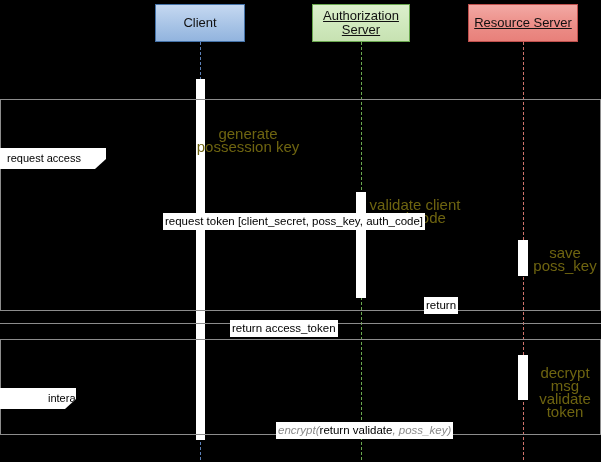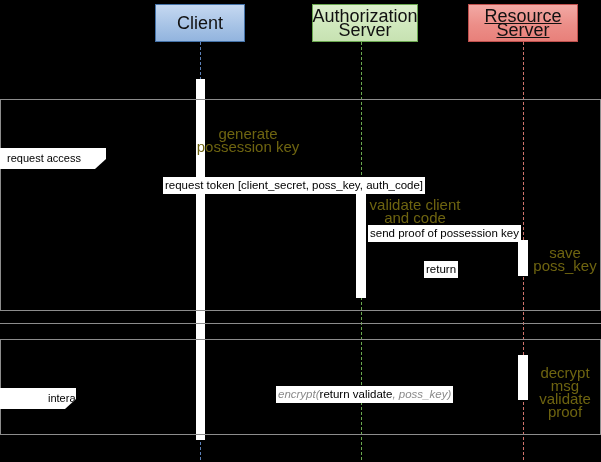--- a/index.html
+++ b/index.html
@@ -3,27 +3,27 @@
 <meta charset="utf-8">
 <style>
   html,body{margin:0;padding:0;background:#000;}
   body{width:601px;height:462px;position:relative;overflow:hidden;
        font-family:"Liberation Sans",sans-serif;}
   #stage{position:absolute;left:0;top:0;width:601px;height:462px;}
 
   
   .actor{position:absolute;box-sizing:border-box;display:flex;
          align-items:center;justify-content:center;text-align:center;
-         font-size:18px;color:#111;line-height:14px;}
+         font-size:13px;color:#111;line-height:14px;}
   .actor.client{left:155px;top:4px;width:90px;height:38px;
       border:1px solid #4472a8;
       background:linear-gradient(180deg,#c5d8f1 0%,#a8c4e6 55%,#92b4de 100%);}
-  .actor.auth{left:312px;top:4px;width:106px;height:38px;
+  .actor.auth{left:312px;top:4px;width:98px;height:38px;
       border:1px solid #6aa84f;
-      background:linear-gradient(180deg,#dcefcc 0%,#cfe8bc 60%,#c7e2b2 100%);}
+      background:linear-gradient(180deg,#dcefcc 0%,#cfe8bc 60%,#c7e2b2 100%);text-decoration:underline;}
   .actor.res{left:468px;top:4px;width:110px;height:38px;
       border:1px solid #c0504d;
       background:linear-gradient(180deg,#f2a9a4 0%,#ec8e88 55%,#e8807a 100%);text-decoration:underline;}
 
   
   .lifeline{position:absolute;width:0;border-left-width:1px;border-left-style:dashed;}
   .ll-client{left:200px;top:42px;height:418px;border-left-color:#5d82b8;}
   .ll-auth{left:361px;top:42px;height:418px;border-left-color:#6aa84f;}
   .ll-res{left:523px;top:42px;height:418px;border-left-color:#d0736b;}
 
@@ -44,21 +44,21 @@
       height:21px;white-space:nowrap;
       clip-path:polygon(0 0,100% 0,100% 52%,calc(100% - 11px) 100%,0 100%);margin-top:48px;}
   .fl-access{left:0px;top:100px;width:106px;}
   .fl-interact{left:0px;top:340px;width:76px;padding-left:48px;}
 
   
   .hr{position:absolute;height:0;border-top:1px solid #8c8c8c;}
 
   
   .msg{position:absolute;background:#ffffff;color:#000;font-size:11.5px;
-       line-height:15px;white-space:nowrap;padding:1px 2px;box-sizing:border-box;}
+       line-height:15px;white-space:nowrap;padding:1px 2px;box-sizing:border-box;margin-top:36px;}
   .msg .dim{color:#8a8a8a;font-style:italic;}
 
   
   .note{position:absolute;color:#6e6410;font-size:15px;line-height:13px;
         text-align:center;white-space:pre-line;}
 </style>
 </head>
 <body>
 
 <div id="stage">
@@ -93,27 +93,27 @@
   <div class="hr" style="left:0;top:323px;width:601px;"></div>
   <div class="hr" style="left:0;top:434px;width:601px;"></div>
 
   <div class="note" style="left:193px;top:127px;width:110px;">generate
 possession key</div>
   <div class="note" style="left:533px;top:246px;width:64px;">save
 poss_key</div>
   <div class="note" style="left:365px;top:198px;width:100px;">validate client
 and code</div>
   <div class="note" style="left:529px;top:366px;width:72px;">decrypt msg
-validate proof</div>
+validate token</div>
 
   <div class="msg" style="left:163px;top:177px;">request token [client_secret, poss_key, auth_code]</div>
 
-  <div class="msg" style="left:368px;top:225px;">send proof of possession key</div>
 
   <div class="msg" style="left:424px;top:261px;">return</div>
 
+  <div class="msg" style="left:230px;top:284px;">return access_token</div>
 
 
   <div class="msg" style="left:276px;top:386px;">
     <span class="dim">encrypt(</span><span>return validate</span><span class="dim">, poss_key)</span>
   </div>
 
 </div>
 
 </body></html>

